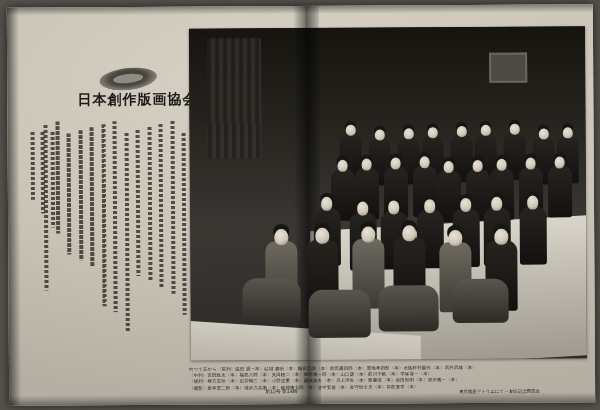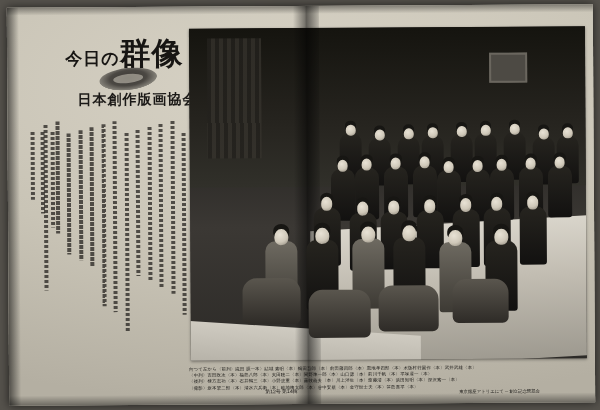--- a/index.html
+++ b/index.html
@@ -180,23 +180,20 @@
 </head>
 <body>
 
 <div class="page">
   <div class="surround"></div>
 
   <div class="spread">
     <div class="paper"></div>
 
     <div class="left-page">
-      <div class="masthead">
-        <span class="small">今日の</span><span class="big">群像</span>
-      </div>
       <div class="logo"></div>
       <div class="subtitle">日本創作版画協会</div>
 
       <div class="columns" id="body-columns">
           <div class="col col-title">
             <div class="line" style="top: 4px; height: 186px;"></div>
           </div>
           <div class="col">
             <div class="line" style="top: 5px; height: 191px;"></div>
           </div>

